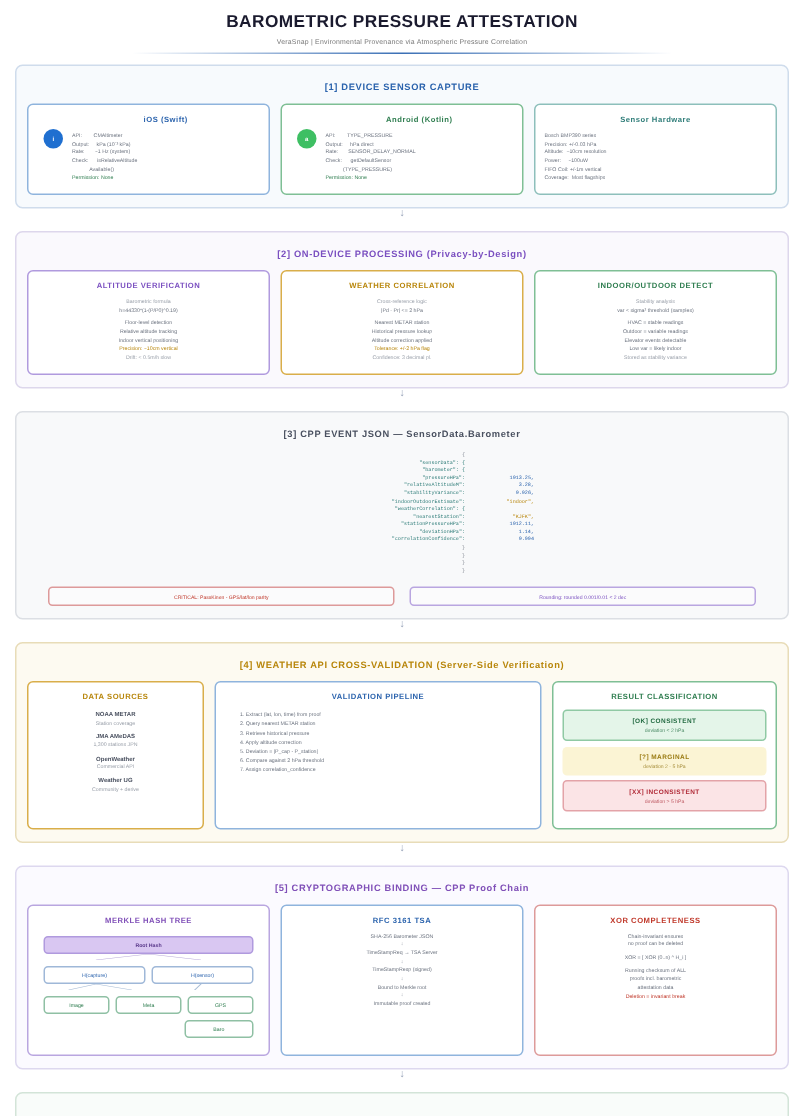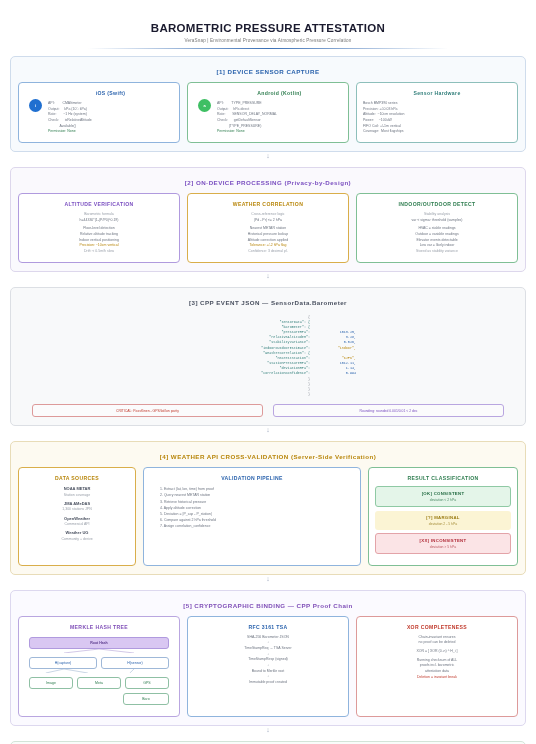--- a/index.html
+++ b/index.html
@@ -12,21 +12,21 @@
   }
   .page { width: 536px; height: 744px; padding: 8px 10px 4px 10px; }
 
   
   .doc-title {
     text-align: center;
     font-size: 11.5px;
     font-weight: bold;
     letter-spacing: .3px;
     color: #1a1a2e;
-    margin-top: 14px;
+    margin-top: 1px;
   }
   .doc-sub {
     text-align: center;
     font-size: 4.6px;
     color: #777;
     margin-top: 4px;
     letter-spacing: .15px;
   }
   .rule {
     width: 360px; height: 1px; margin: 5px auto 0 auto;

